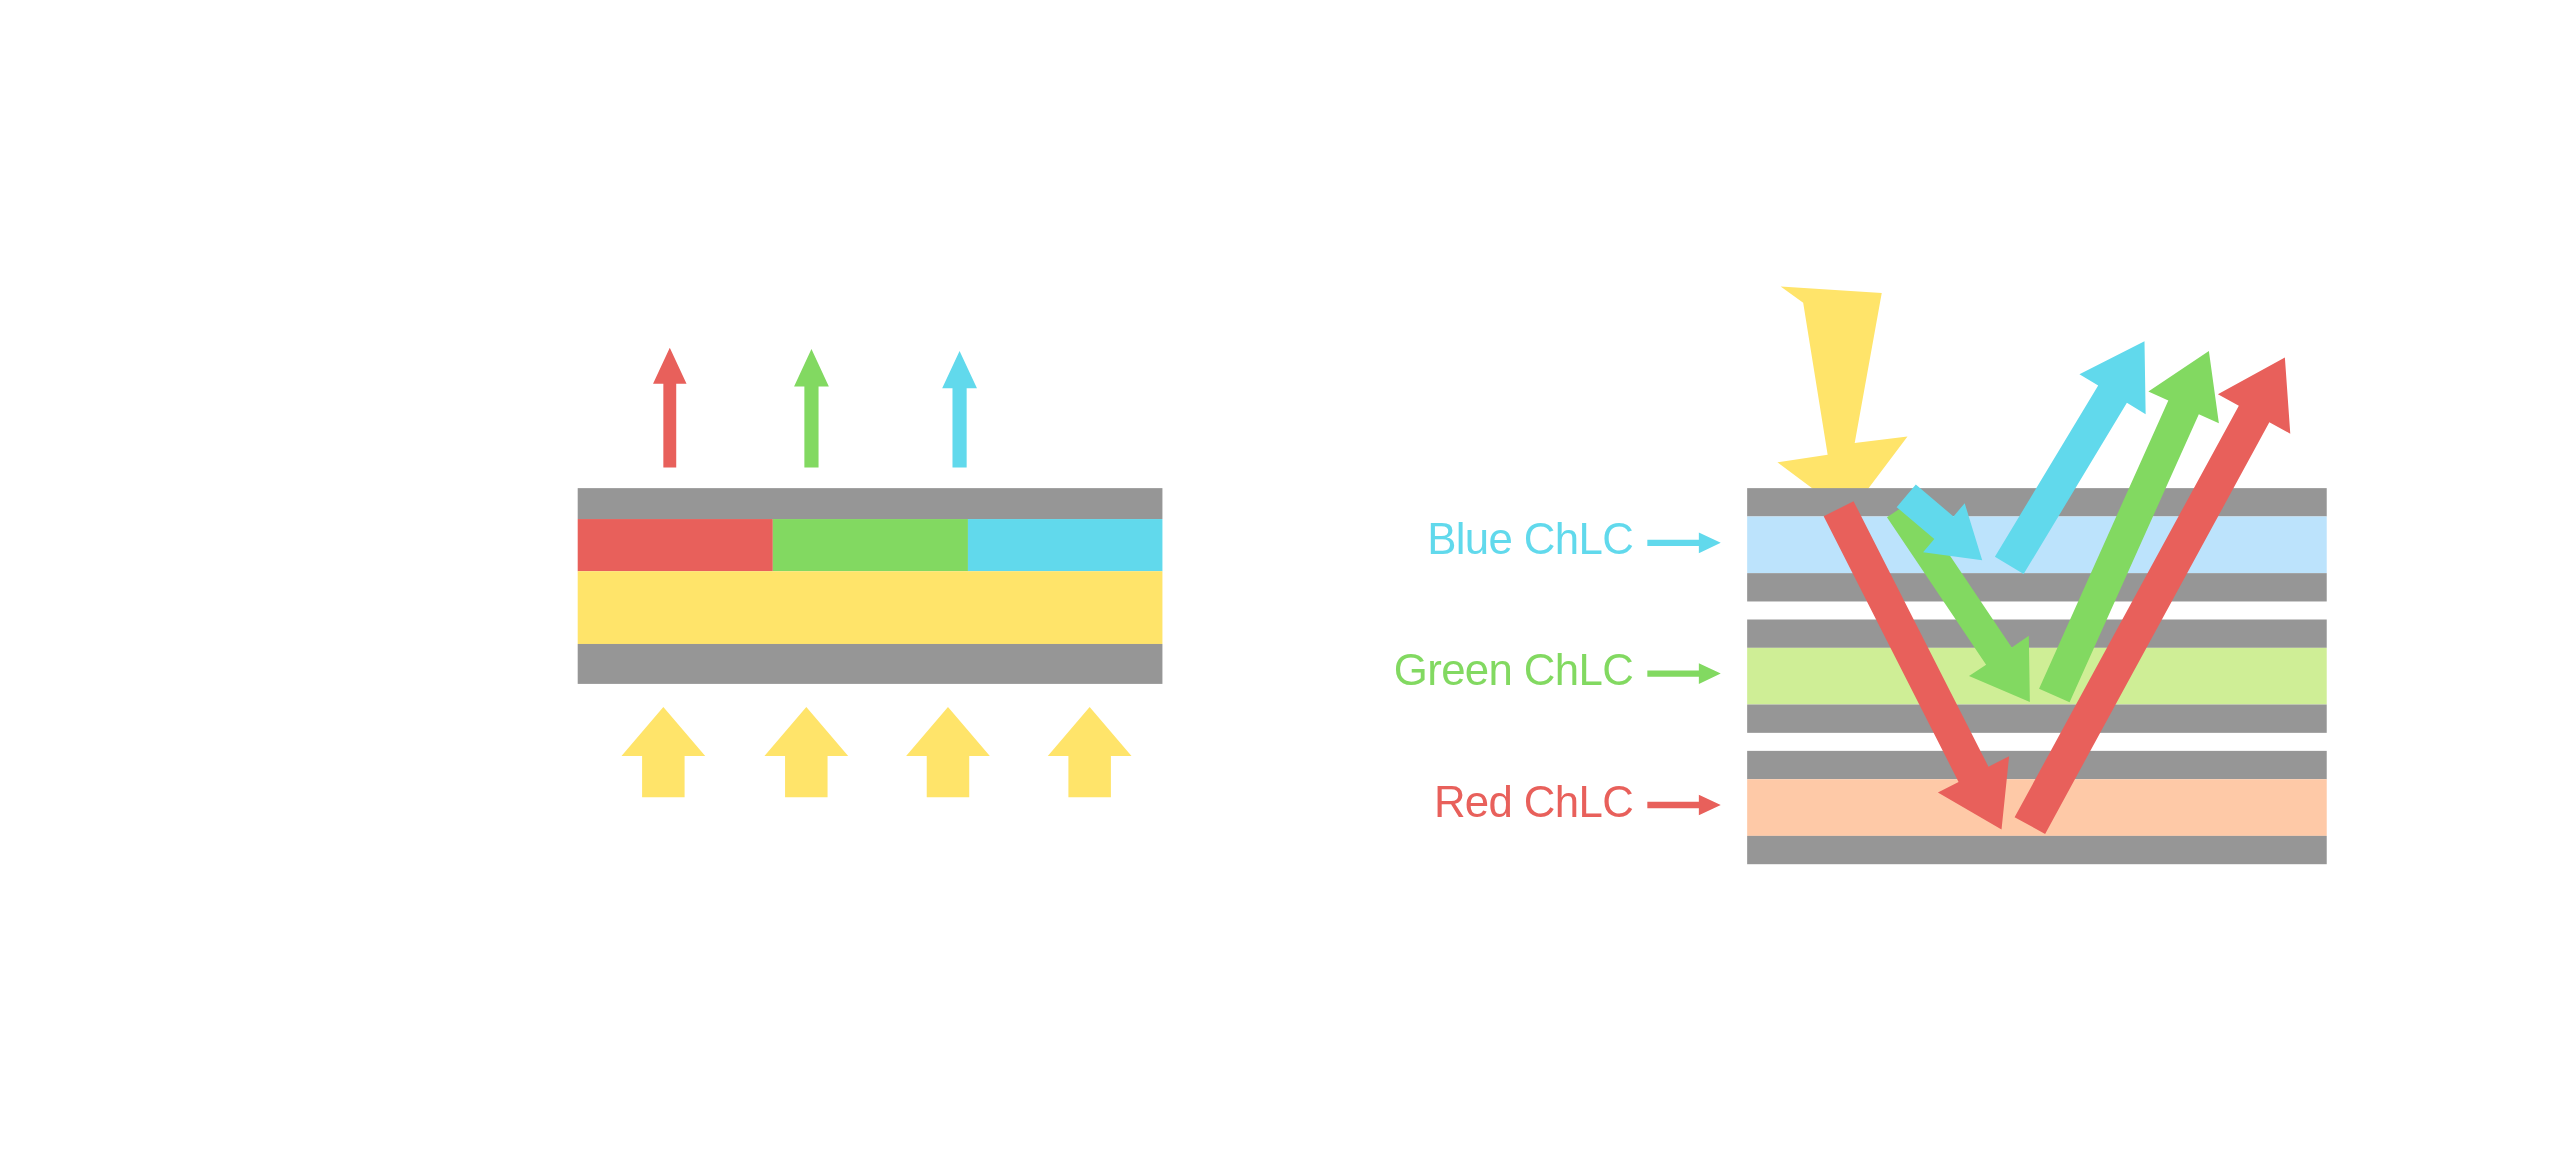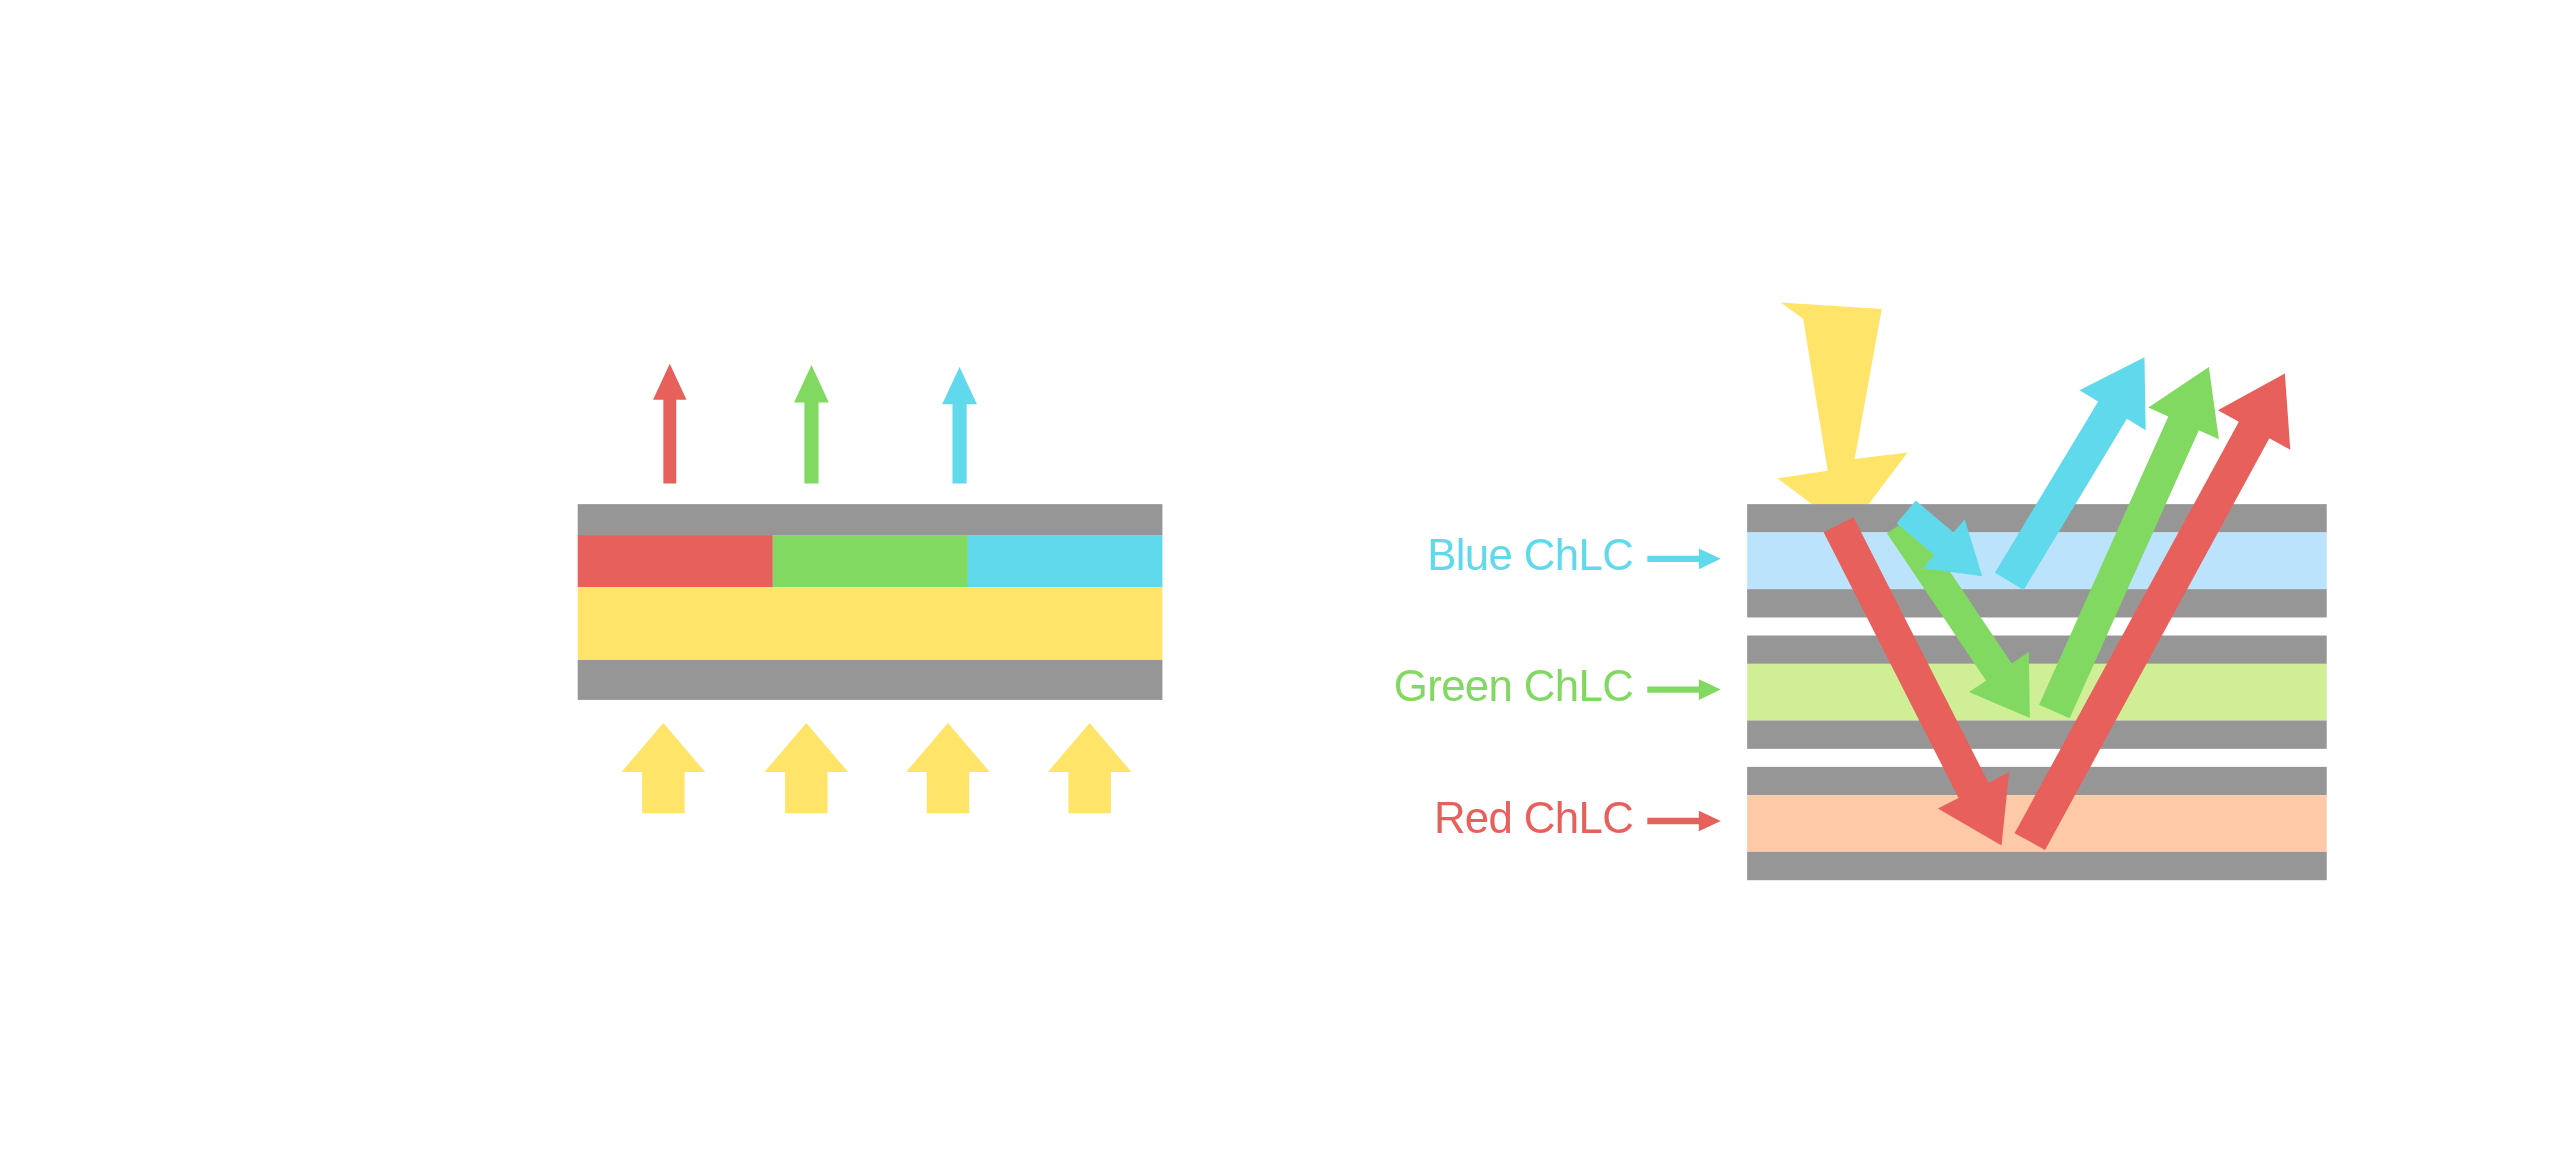--- a/index.html
+++ b/index.html
@@ -1,20 +1,20 @@
 <!DOCTYPE html>
 <html style="font-size:10.3px"><head>
 <meta charset="utf-8">
 <style>
   html,body{margin:0;padding:0;background:#ffffff;}
   body{
     width:2576px;height:1154px;position:relative;overflow:hidden;
     font-family:"Liberation Sans",sans-serif;
   }
-  #figure{position:absolute;left:0;top:16px;width:2576px;height:902px;}
+  #figure{position:absolute;left:0;top:0;width:2576px;height:902px;}
   svg.canvas{position:absolute;left:0;top:0;width:2576px;height:1154px;display:block;}
   .lbl{
     font-family:"Liberation Sans",sans-serif;
     font-size:68px;font-weight:400;letter-spacing:-1px;
     dominant-baseline:middle;
   }
 </style>
 </head>
 <body>
 

